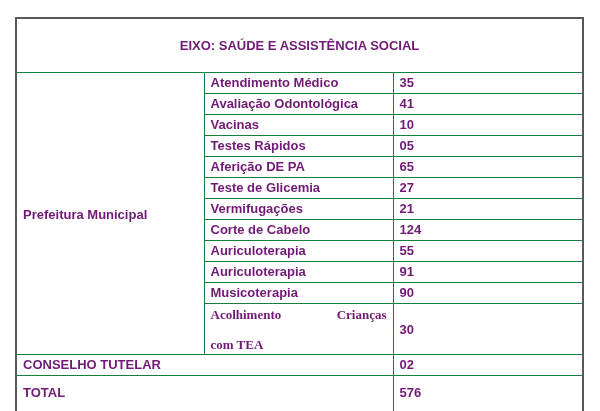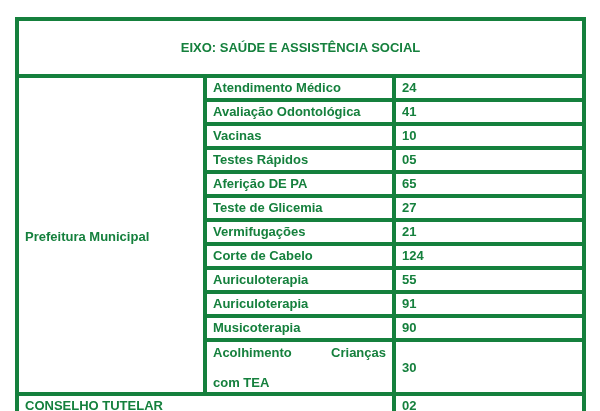--- a/index.html
+++ b/index.html
@@ -22,24 +22,24 @@
   .doc-table {
     position: absolute;
     left: 15px;
     top: 17px;
     width: 567px;
     border-collapse: collapse;
     table-layout: fixed;
     border: 2px solid #595959;
   }
   .doc-table td {
-    border: 4px solid #15803d;
+    border: 1px solid #15803d;
     font-weight: bold;
     font-size: 13px;
-    color: #15803d;
+    color: #701a75;
     padding: 0 0 0 6px;
     vertical-align: middle;
     overflow: hidden;
     white-space: nowrap;
     line-height: 18px;
   }
   .title-cell {
     height: 53px;
     text-align: center;
     padding: 0 !important;
@@ -52,20 +52,21 @@
     vertical-align: top;
     padding-top: 3px !important;
     margin-left: 18px;
   }
   .multiline-cell {
     vertical-align: top;
     height: 38px;
     padding-top: 2px !important;
     padding-right: 6px !important;
     white-space: normal;
+    font-family: Liberation Serif, serif;
   }
   .justify-line {
     display: flex;
     justify-content: space-between;
     line-height: 18px;
   }
   .line2 {
     line-height: 18px;
     margin-top: 12px;
   }
@@ -90,21 +91,21 @@
       <col style="width:190px">
     </colgroup>
     <tbody>
       <tr>
         <td class="title-cell" colspan="3">EIXO: SAÚDE E ASSISTÊNCIA SOCIAL</td>
       </tr>
 
       <tr>
           <td class="group-cell" rowspan="12">Prefeitura Municipal</td>
           <td class="service-cell">Atendimento Médico</td>
-          <td class="value-cell">24</td>
+          <td class="value-cell">35</td>
         </tr>
         <tr>
           <td class="service-cell">Avaliação Odontológica</td>
           <td class="value-cell">41</td>
         </tr>
         <tr>
           <td class="service-cell">Vacinas</td>
           <td class="value-cell">10</td>
         </tr>
         <tr>

